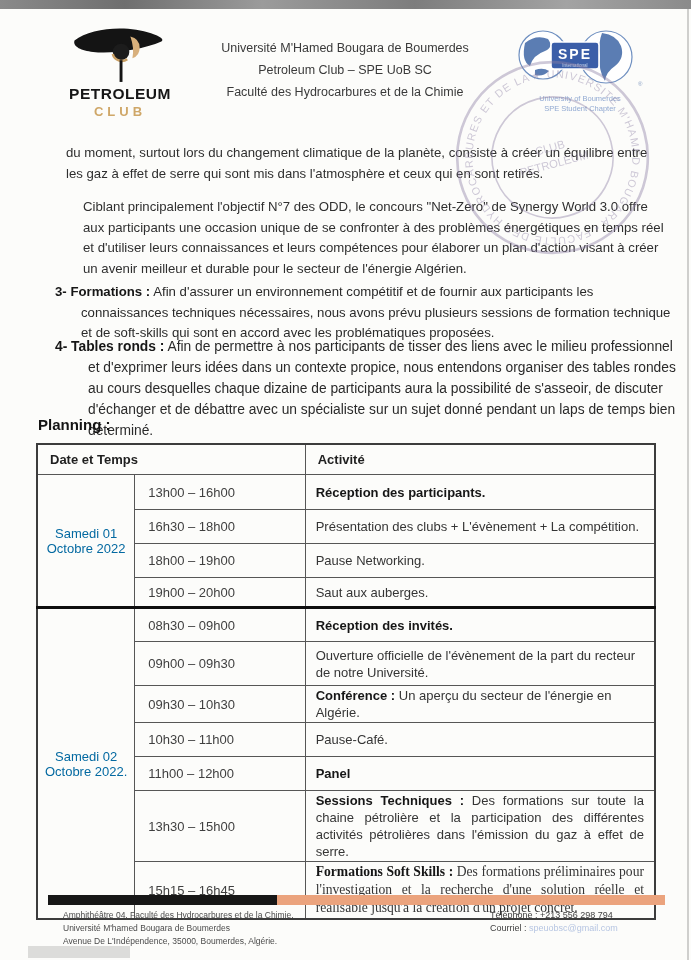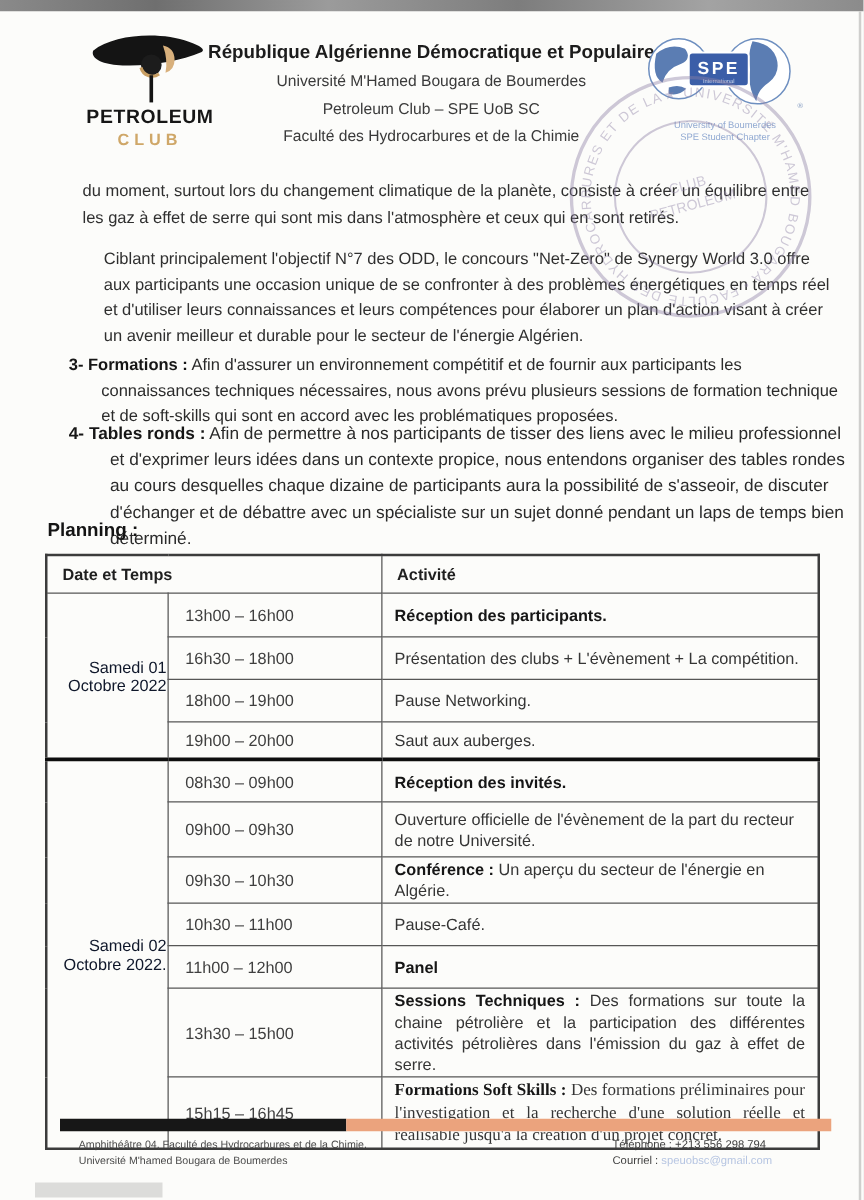--- a/index.html
+++ b/index.html
@@ -36,21 +36,21 @@
   .item b,.lead{font-weight:bold;color:#161616;}
 
   .planning-h{position:absolute;left:38px;top:416px;font-size:15px;font-weight:bold;color:#141414;}
 
   
   table.plan{position:absolute;left:36px;top:443px;width:620px;border-collapse:collapse;
              font-size:13px;color:#353535;}
   table.plan td,table.plan th{border:1px solid #565656;vertical-align:middle;}
   table.plan{border:2px solid #3c3c3c;}
   th.hdr{font-size:13px;font-weight:bold;text-align:left;padding-left:12px;color:#1f1f1f;height:27px;}
-  td.date{text-align:right;white-space:pre-line;color:#0f172a;margin-left:16px;}
+  td.date{text-align:center;white-space:pre-line;color:#0369a1;margin-left:16px;}
   td.time{padding-left:13px;color:#3f3f3f;}
   td.act{padding-left:10px;padding-right:10px;line-height:17px;}
   td.act .lead{font-weight:bold;}
   td.just{text-align:justify;}
   td.serif{font-family:"Liberation Serif",serif;font-size:13.6px;line-height:18px;}
   tr.sep td{border-top:3px solid #0e0e0e;}
   .rh30{height:30px}.rh34{height:34px}.rh35{height:35px}.rh44{height:44px}.rh56{height:56px}.rh61{height:61px}
 
   
   .bar-black{position:absolute;left:48px;top:895px;width:229px;height:10px;background:#171717;}
@@ -73,21 +73,20 @@
       <path d="M60 12 q9 2 9 11 q0 8 -7 10 q2 -10 -2 -21 Z" fill="#d8b07c"></path>
       <circle cx="51" cy="27" r="8" fill="#1c1c1c"></circle>
       <path d="M43 29 a9 9 0 0 0 14 5" fill="none" stroke="#c99f63" stroke-width="2.4"></path>
       <rect x="49.6" y="35" width="2.8" height="21" fill="#141414"></rect>
     </svg>
     <div class="pc-word">PETROLEUM</div>
     <div class="pc-club">CLUB</div>
   </div>
 
   <div class="head-center">
-    <div class="hc-title">République Algérienne Démocratique et Populaire</div>
     <div class="hc-line">Université M'Hamed Bougara de Boumerdes</div>
     <div class="hc-line">Petroleum Club – SPE UoB SC</div>
     <div class="hc-line">Faculté des Hydrocarbures et de la Chimie</div>
   </div>
 
   <div class="spe">
     <svg width="150" height="62" viewBox="0 0 150 62">
       <circle cx="38" cy="27" r="24" fill="#ffffff" stroke="#6e8fc0" stroke-width="1.2"></circle>
       <path d="M20 15 q11 -9 23 -4 q6 8 -3 12 q-12 4 -15 15 q-9 -5 -5 -23 Z" fill="#5b7db3"></path>
       <path d="M30 42 q8 -3 14 1 q-6 6 -14 4 Z" fill="#5b7db3"></path>
@@ -188,20 +187,21 @@
     </tr>
   </tbody>
     </table>
 
   <div class="bar-black"></div>
   <div class="bar-salmon"></div>
 
   <div class="addr">
     <div>Amphithéâtre 04, Faculté des Hydrocarbures et de la Chimie.</div>
     <div>Université M'hamed Bougara de Boumerdes</div>
+    <div>Avenue De L'Indépendence, 35000, Boumerdes, Algérie.</div>
   </div>
 
   <div class="contact">
     <div><span>Téléphone : </span><span>+213 556 298 794</span></div>
     <div><span>Courriel : </span><span class="email">speuobsc@gmail.com</span></div>
   </div>
 
   <div class="scan-bottom"></div>
 </div>
 

